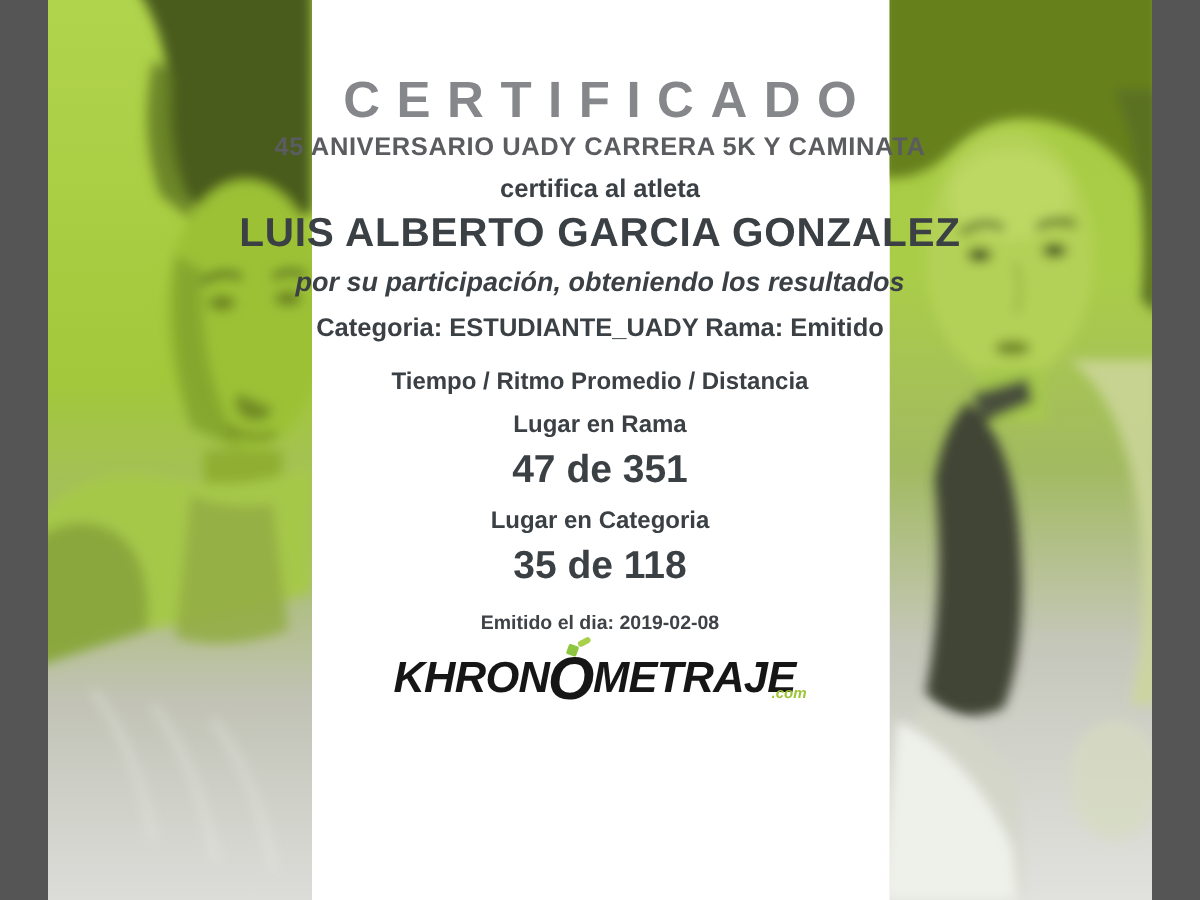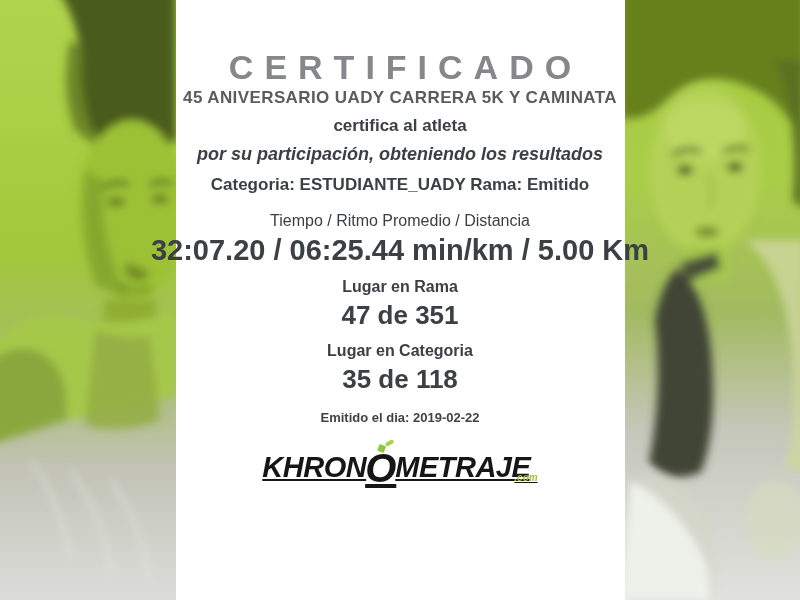--- a/index.html
+++ b/index.html
@@ -1,17 +1,17 @@
 <!DOCTYPE html>
 <html><head>
 <meta charset="utf-8">
 <style>
   html,body { margin:0; padding:0; background:#555; }
   .stage {
-    position:relative; width:800px; height:600px; background:#ffffff;
+    position:relative; width:736px; height:600px; background:#ffffff;
     overflow:hidden; font-family:"Liberation Sans", sans-serif;
     margin:0 auto;
   }
   .photo { position:absolute; top:0; height:600px; z-index:1; }
   .photo-left { left:0; width:176px; }
   .photo-right { right:0; width:175px; }
   .photo svg { display:block; width:100%; height:100%; }
 
   .content {
     position:absolute; inset:0; z-index:2;
@@ -20,29 +20,29 @@
   }
   .title {
     margin-top:49px; font-size:34px; line-height:1.1; font-weight:bold;
     letter-spacing:11px; text-indent:11px; color:#86878a;
   }
   .event { margin-top:1px; font-size:17px; line-height:1.3; font-weight:bold; color:#5b5c5f; letter-spacing:0.4px; }
   .intro { margin-top:6px; font-size:17px; line-height:1.25; font-weight:bold; }
   .name  { margin-top:3px; font-size:27px; line-height:1.15; font-weight:bold; letter-spacing:0.5px; }
   .participation { margin-top:6px; font-size:18px; line-height:1.3; font-weight:bold;font-style:italic; }
   .category { margin-top:8px; font-size:17px; line-height:1.3; font-weight:bold; }
-  .results-header { margin-top:15px; font-size:16px; line-height:1.25; font-weight:normal; }
+  .results-header { margin-top:15px; font-size:16px; line-height:1.25; font-weight:bold; }
   .results-value { margin-top:2px; font-size:29px; line-height:1.2; font-weight:bold; white-space:nowrap; }
   .place-label { margin-top:9px; font-size:16px; line-height:1.25; font-weight:bold; }
   .place-value { margin-top:2px; font-size:26px; line-height:1.25; font-weight:bold; }
   .issued { margin-top:15px; font-size:13px; line-height:1.3; font-weight:bold; color:#3f4347; }
 
   .logo {
-    margin-top:25px; display:flex; align-items:flex-end; justify-content:center;
-    font-style:italic; color:#161616; line-height:1;text-decoration:underline;
+    margin-top:13px; display:flex; align-items:flex-end; justify-content:center;
+    font-style:italic; color:#161616; line-height:1;
   }
   .logo-part { font-size:29px; font-weight:bold; letter-spacing:-0.5px; padding-bottom:2px; }
   .logo-o { position:relative; font-size:40px; font-weight:bold; line-height:0.8; margin:0 -1px; }
   .o-button {
     position:absolute; top:-7px; left:50%; width:7px; height:7px;
     background:#8dc63f; transform:translateX(-40%) rotate(20deg); border-radius:1px;
   }
   .o-leaf {
     position:absolute; top:-11px; left:64%; width:9px; height:4px;
     background:#a9d04a; transform:rotate(-28deg); border-radius:2px;
@@ -127,35 +127,35 @@
         <path d="M20,470 Q60,480 85,520 L90,600 L60,600 Q40,540 10,500 Z" fill="#d3d6c8" opacity="0.8"></path>
         <path d="M5,480 Q55,505 82,565 L86,600 L-5,600 Z" fill="#eef0ea"></path>
       </g>
     </svg>
   </div>
 
   <div class="content">
     <div class="title">CERTIFICADO</div>
     <div class="event">45 ANIVERSARIO UADY CARRERA 5K Y CAMINATA</div>
     <div class="intro">certifica al atleta</div>
+    <div class="name">LUIS ALBERTO GARCIA GONZALEZ</div>
     <div class="participation">por su participación, obteniendo los resultados</div>
     <div class="category">Categoria: ESTUDIANTE_UADY Rama: Emitido</div>
     <div class="results-header">Tiempo / Ritmo Promedio / Distancia</div>
-    <div class="results-value">32:07.20 / 06:25.44 min/km / 5.00 Km</div>
 
     <div>
       <div class="place-label">Lugar en Rama</div>
       <div class="place-value">47 de 351</div>
     </div>
     <div>
       <div class="place-label">Lugar en Categoria</div>
       <div class="place-value">35 de 118</div>
     </div>
 
-    <div class="issued">Emitido el dia: 2019-02-22</div>
+    <div class="issued">Emitido el dia: 2019-02-08</div>
 
     <div class="logo">
       <span class="logo-part">KHRON</span>
       <span class="logo-o">
         <span class="o-button"></span>
         <span class="o-leaf"></span>
         <span>O</span>
       </span>
       <span class="logo-part">METRAJE</span>
       <span class="logo-com">.com</span>

